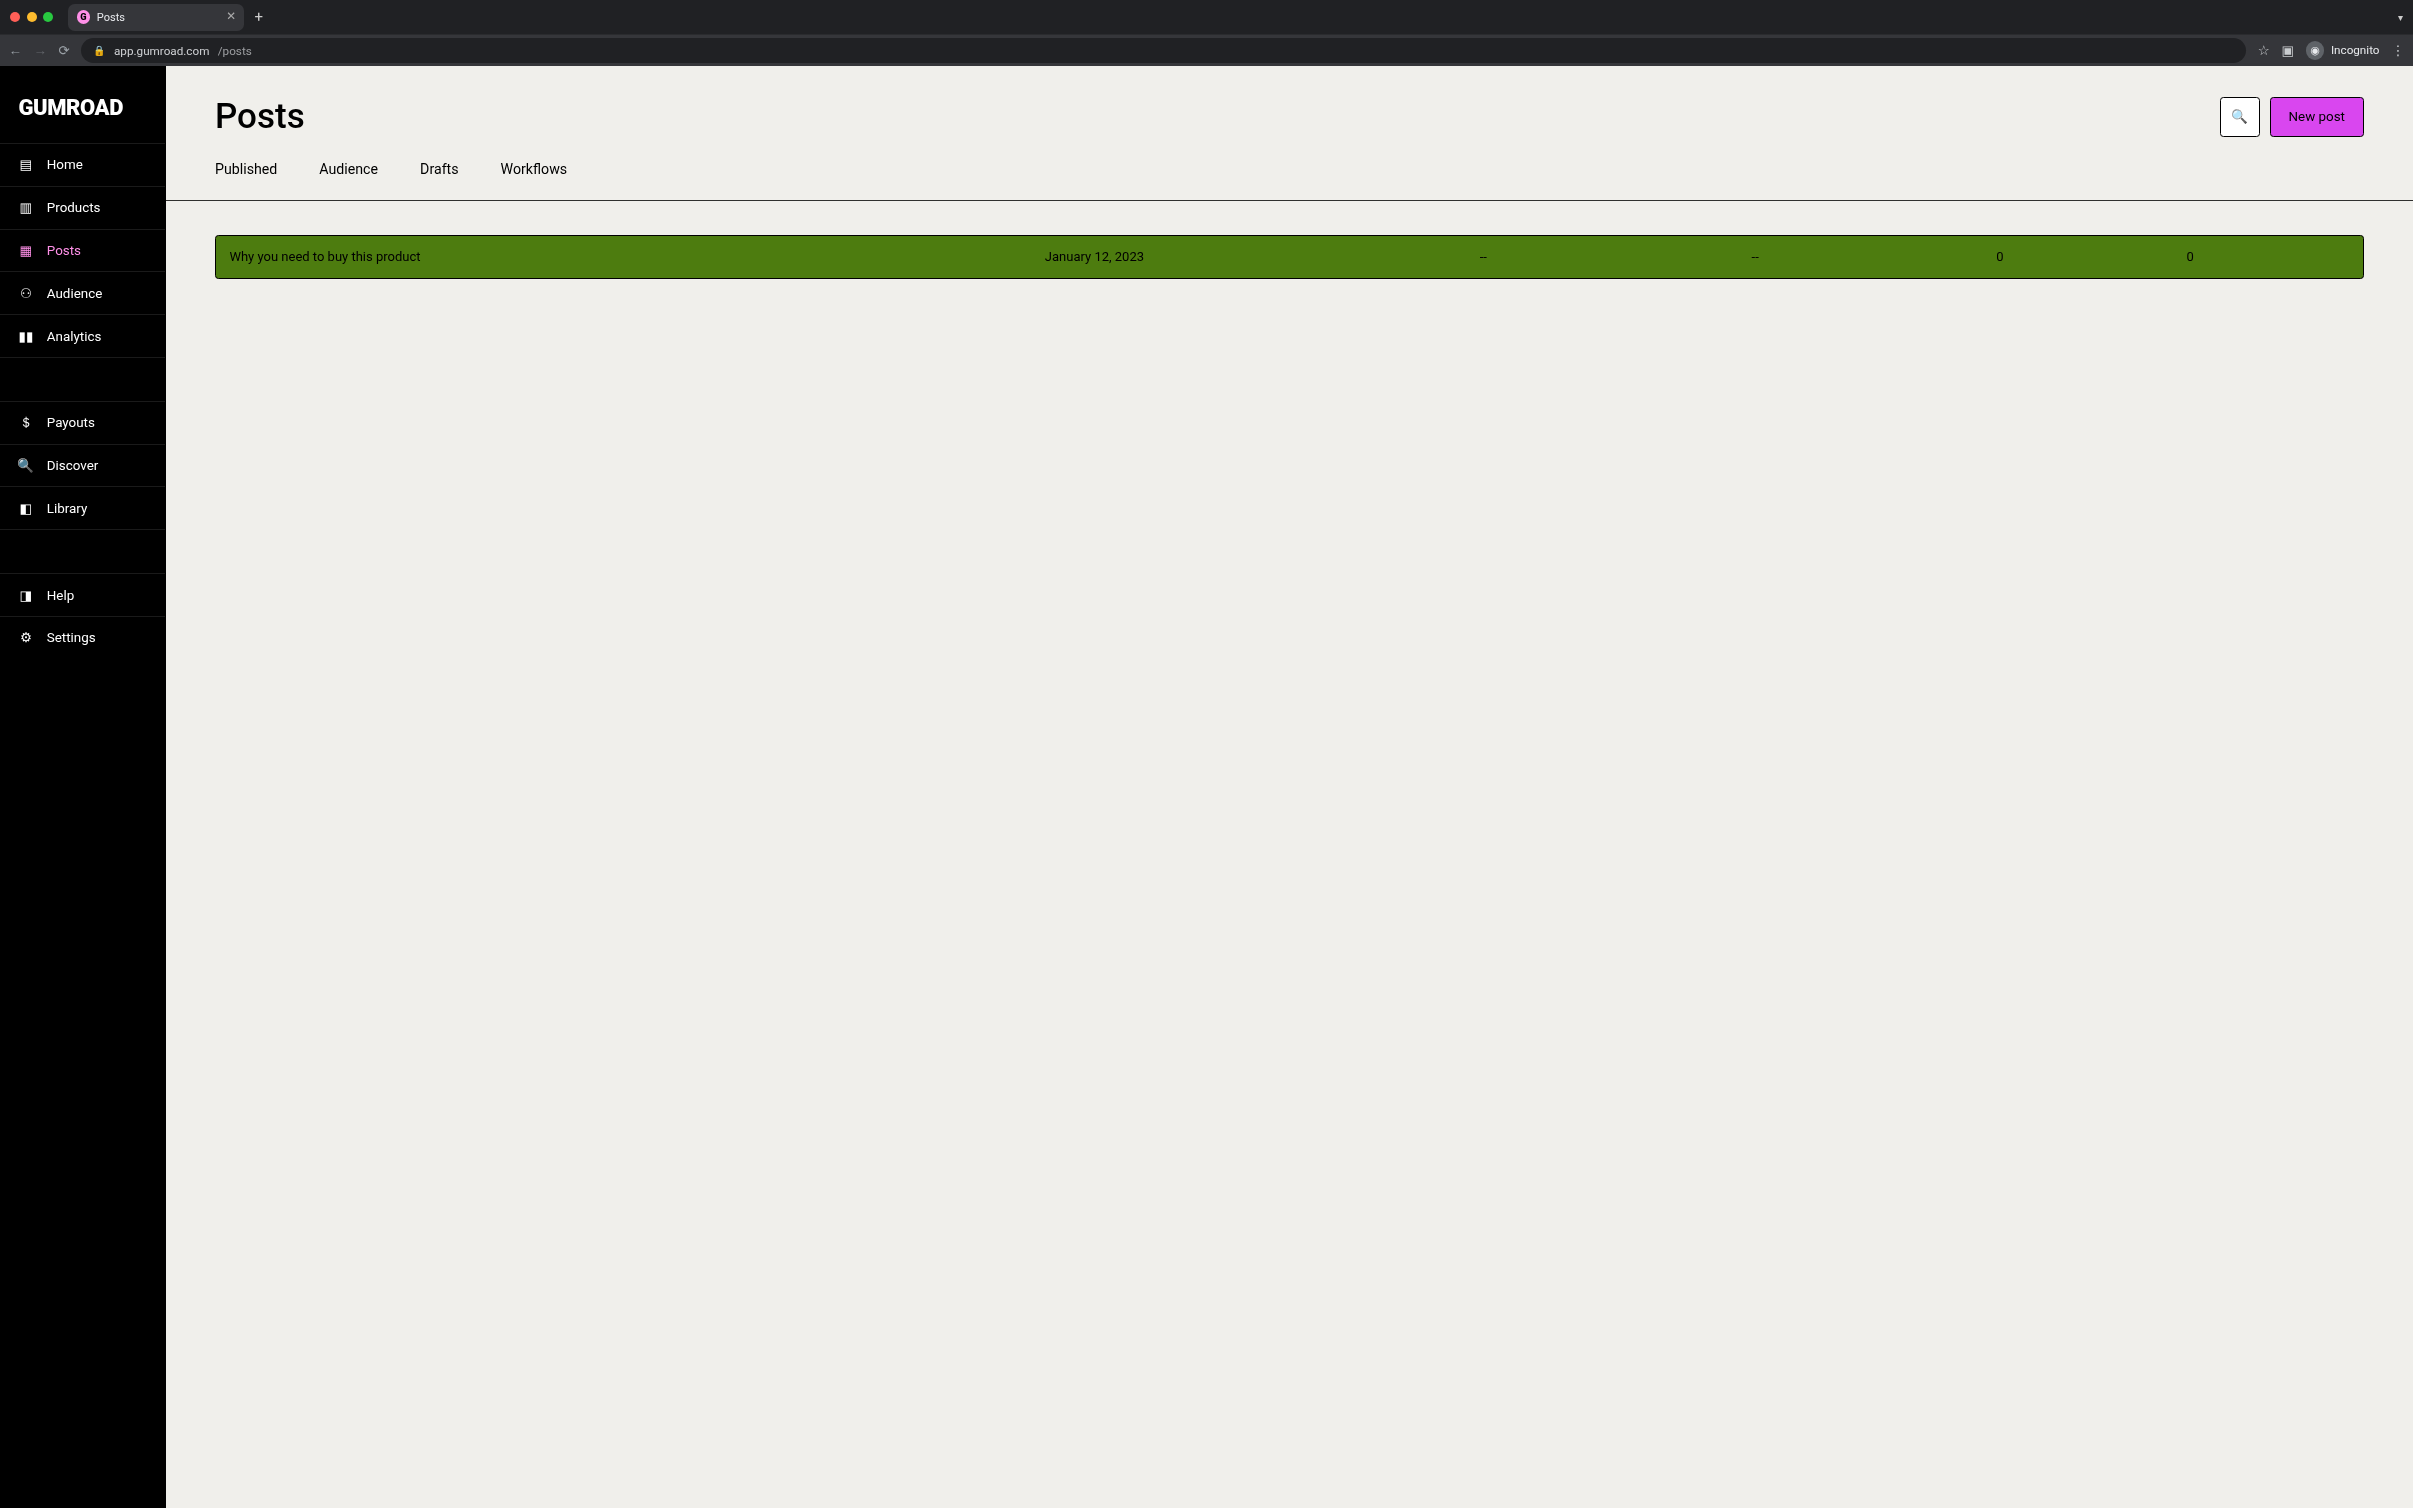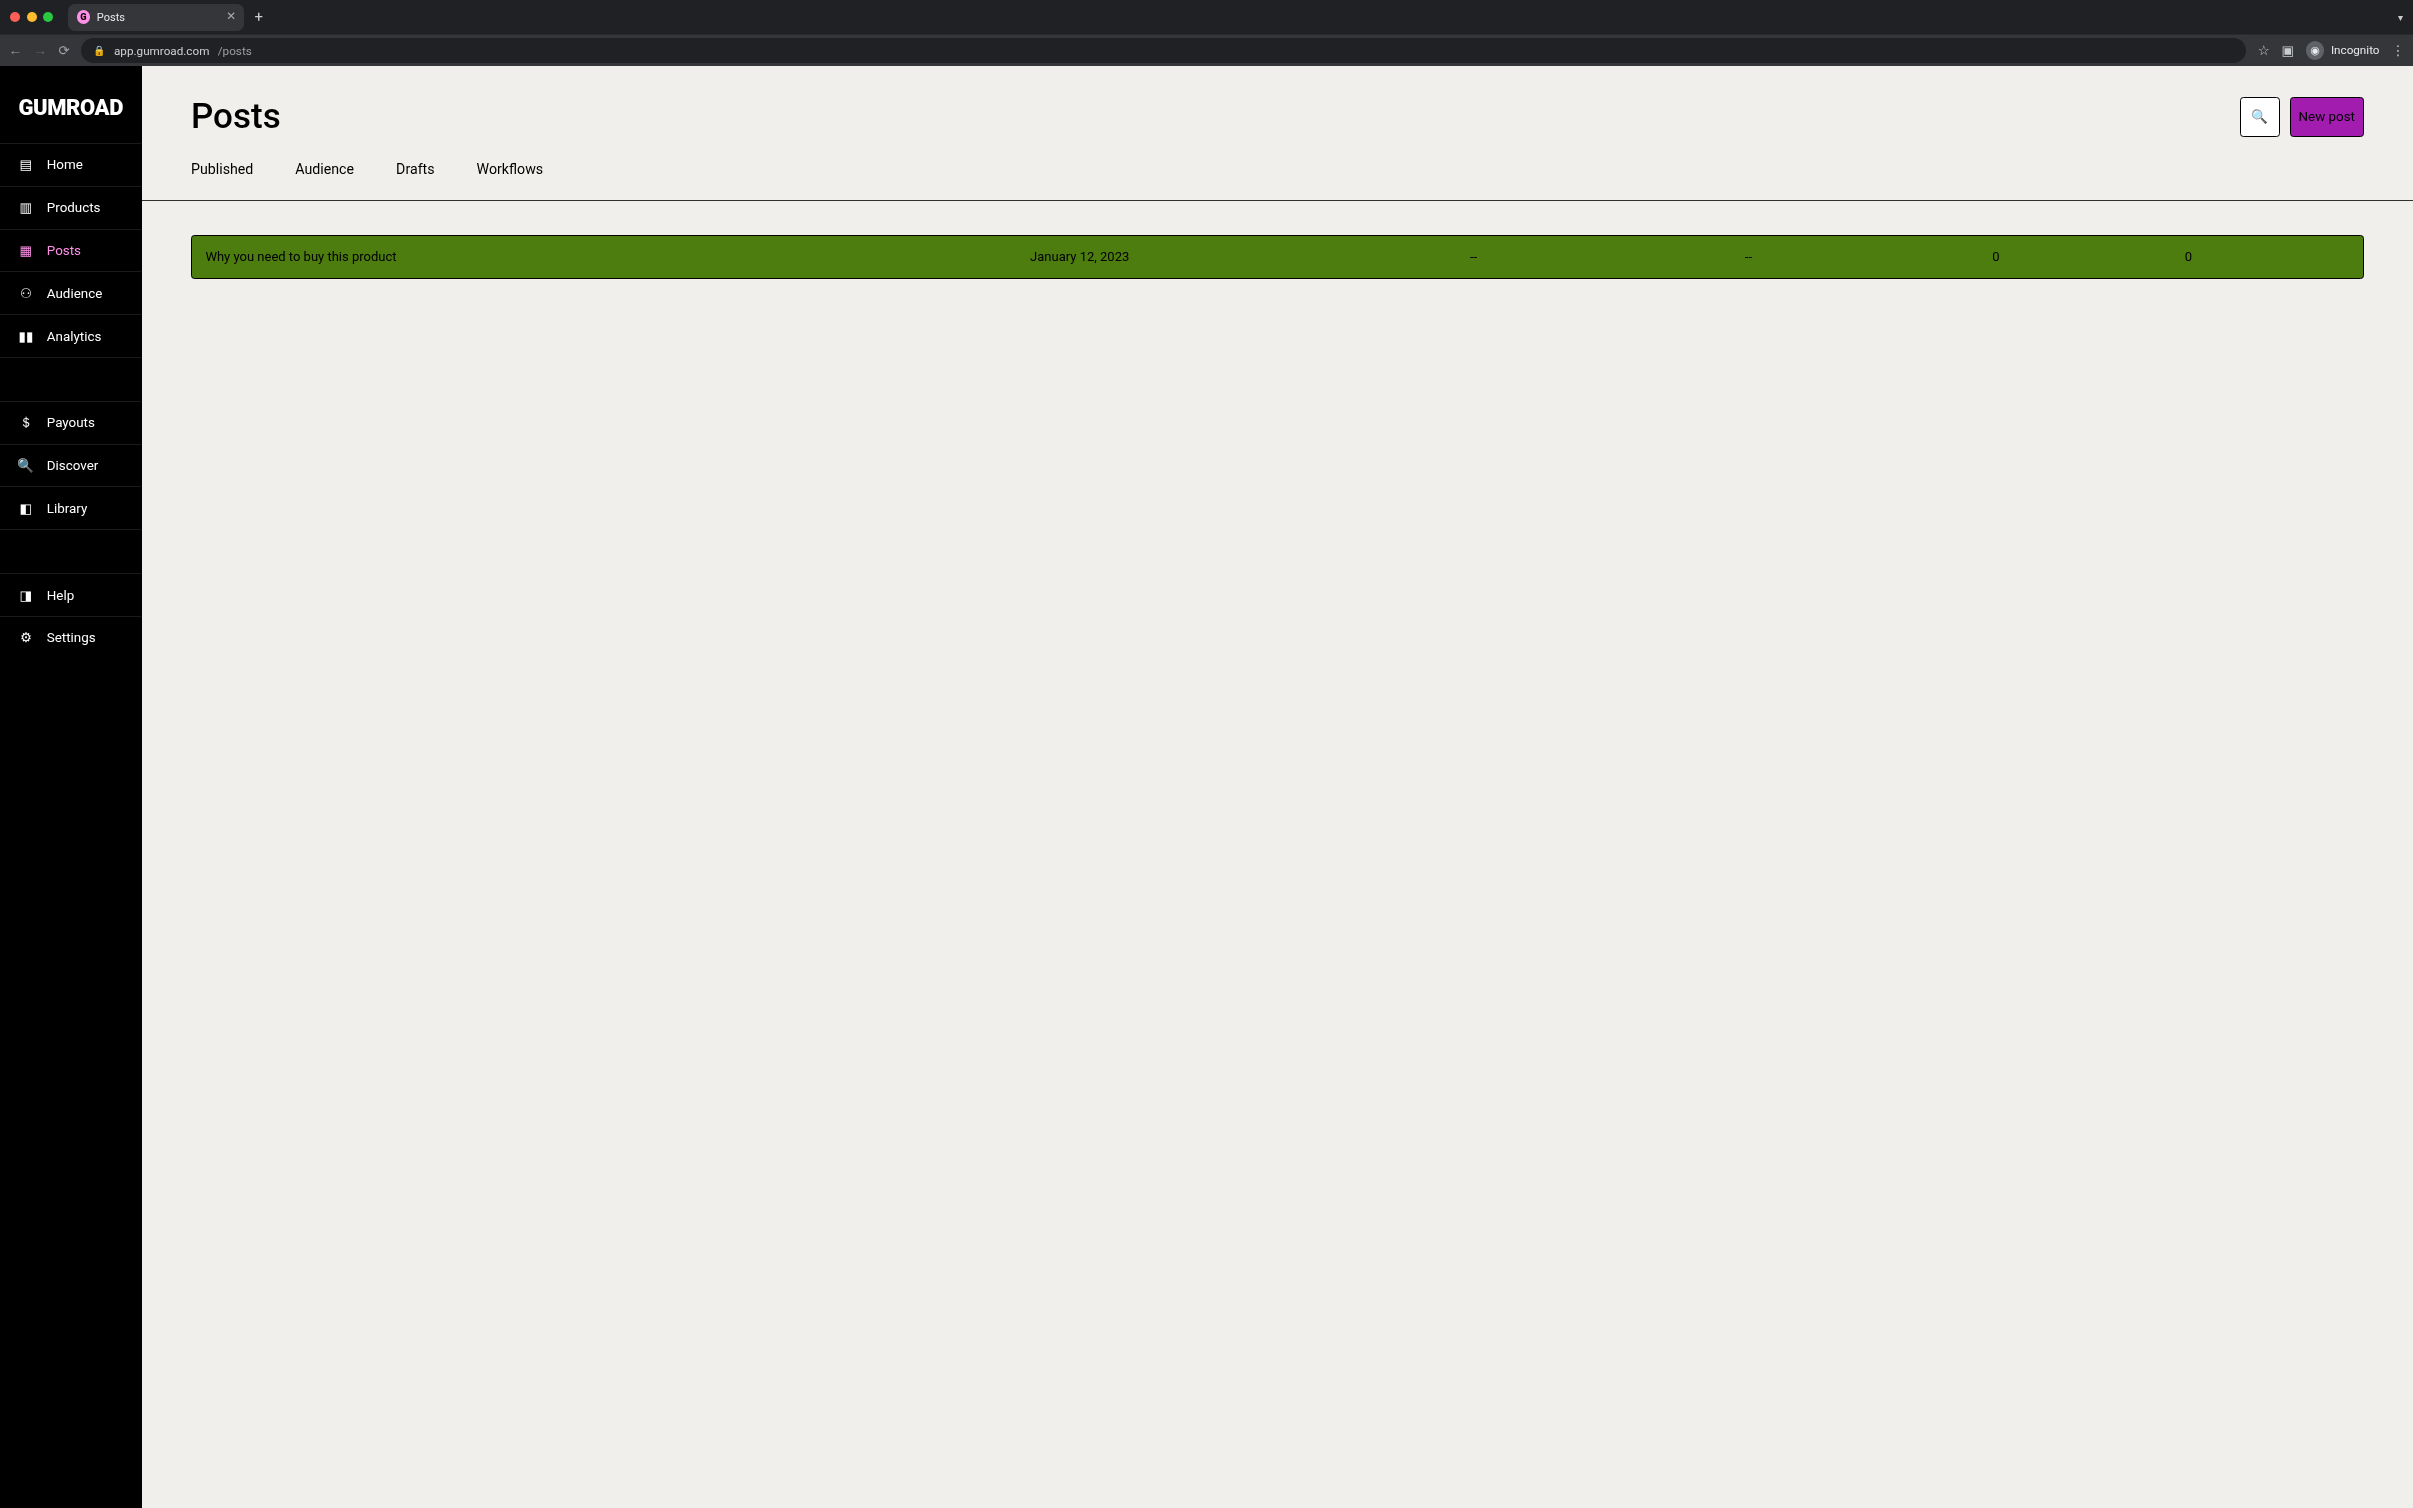--- a/index.html
+++ b/index.html
@@ -27,37 +27,37 @@
   .addr { flex: 1; background: #202124; height: 25px; border-radius: 25px; display: flex; align-items: center; padding: 0 11.7px; color: #cfd1d4; font-size: 11.7px; gap: 8.4px; }
   .addr .lock { font-size: 10px; }
   .addr .path-muted { opacity: .7; }
   .right-icons { display: flex; align-items: center; gap: 11.7px; }
   .incog { display: flex; align-items: center; gap: 6.7px; color: #e8eaed; font-size: 11.7px; }
   .incog-badge { width: 18.4px; height: 18.4px; border-radius: 50%; background: #5f6368; display: flex; align-items: center; justify-content: center; font-size: 11px; }
 
   
   .app { flex: 1; display: flex; min-height: 0; }
 
-  .sidebar { width: 142px; background: #000; color: #fff; display: flex; flex-direction: column; border-right: 0.8px solid #000; }
+  .sidebar { width: 166px; background: #000; color: #fff; display: flex; flex-direction: column; border-right: 0.8px solid #000; }
   .logo { padding: 28.5px 18.4px 23.5px; }
   .logo-text { font-weight: 900; font-size: 22px; letter-spacing: -0.4px; color: #fff; }
   .nav { display: flex; flex-direction: column; }
   .nav-item { display: flex; align-items: center; gap: 13.4px; padding: 13.4px 18.4px; font-size: 13.4px; color: #fff; border-top: 0.8px solid #1a1a1a; cursor: pointer; }
   .nav-item:first-child { border-top: 0.8px solid #1a1a1a; }
   .nav-item.active { color: #ff90e8; }
   .nav-icon-box { width: 15px; height: 15px; display: inline-flex; align-items: center; justify-content: center; }
   .nav-spacer { height: 44px; border-top: 0.8px solid #1a1a1a; }
 
   .main { flex: 1; background: #f0efeb; color: #000; overflow: auto; }
   .page-header { padding: 30px 49px 0; display: flex; align-items: center; }
   .page-title { font-size: 35px; font-weight: 500; flex: 1; }
   .hdr-actions { display: flex; gap: 10px; }
   .btn { height: 40px; border: 0.8px solid #000; border-radius: 3.4px; display: flex; align-items: center; justify-content: center; font-size: 13.4px; cursor: pointer; background: #fff; }
   .btn.search { width: 40px; }
-  .btn.primary { background: #a21caf; padding: 0 8px; }
+  .btn.primary { background: #d946ef; padding: 0 18px; }
 
   .tabs { display: flex; gap: 42px; padding: 23.5px 49px 0; }
   .tabrow { font-size: 14.2px; padding-bottom: 23.5px; cursor: pointer; }
   .divider { border-bottom: 0.8px solid #000; opacity: .8; }
 
   .content { padding: 34px 49px; }
   .thead { display: grid; grid-template-columns: 3fr 1.6fr 1fr .9fr .7fr .6fr; padding: 0 13.4px 11.7px; font-size: 12.6px; font-weight: 600; }
   .row { display: grid; grid-template-columns: 3fr 1.6fr 1fr .9fr .7fr .6fr; border: 0.8px solid #000; border-radius: 3.4px; background: #4d7c0f; padding: 13.4px; font-size: 13px; align-items: center; cursor: pointer; }
 </style>
 </head>

